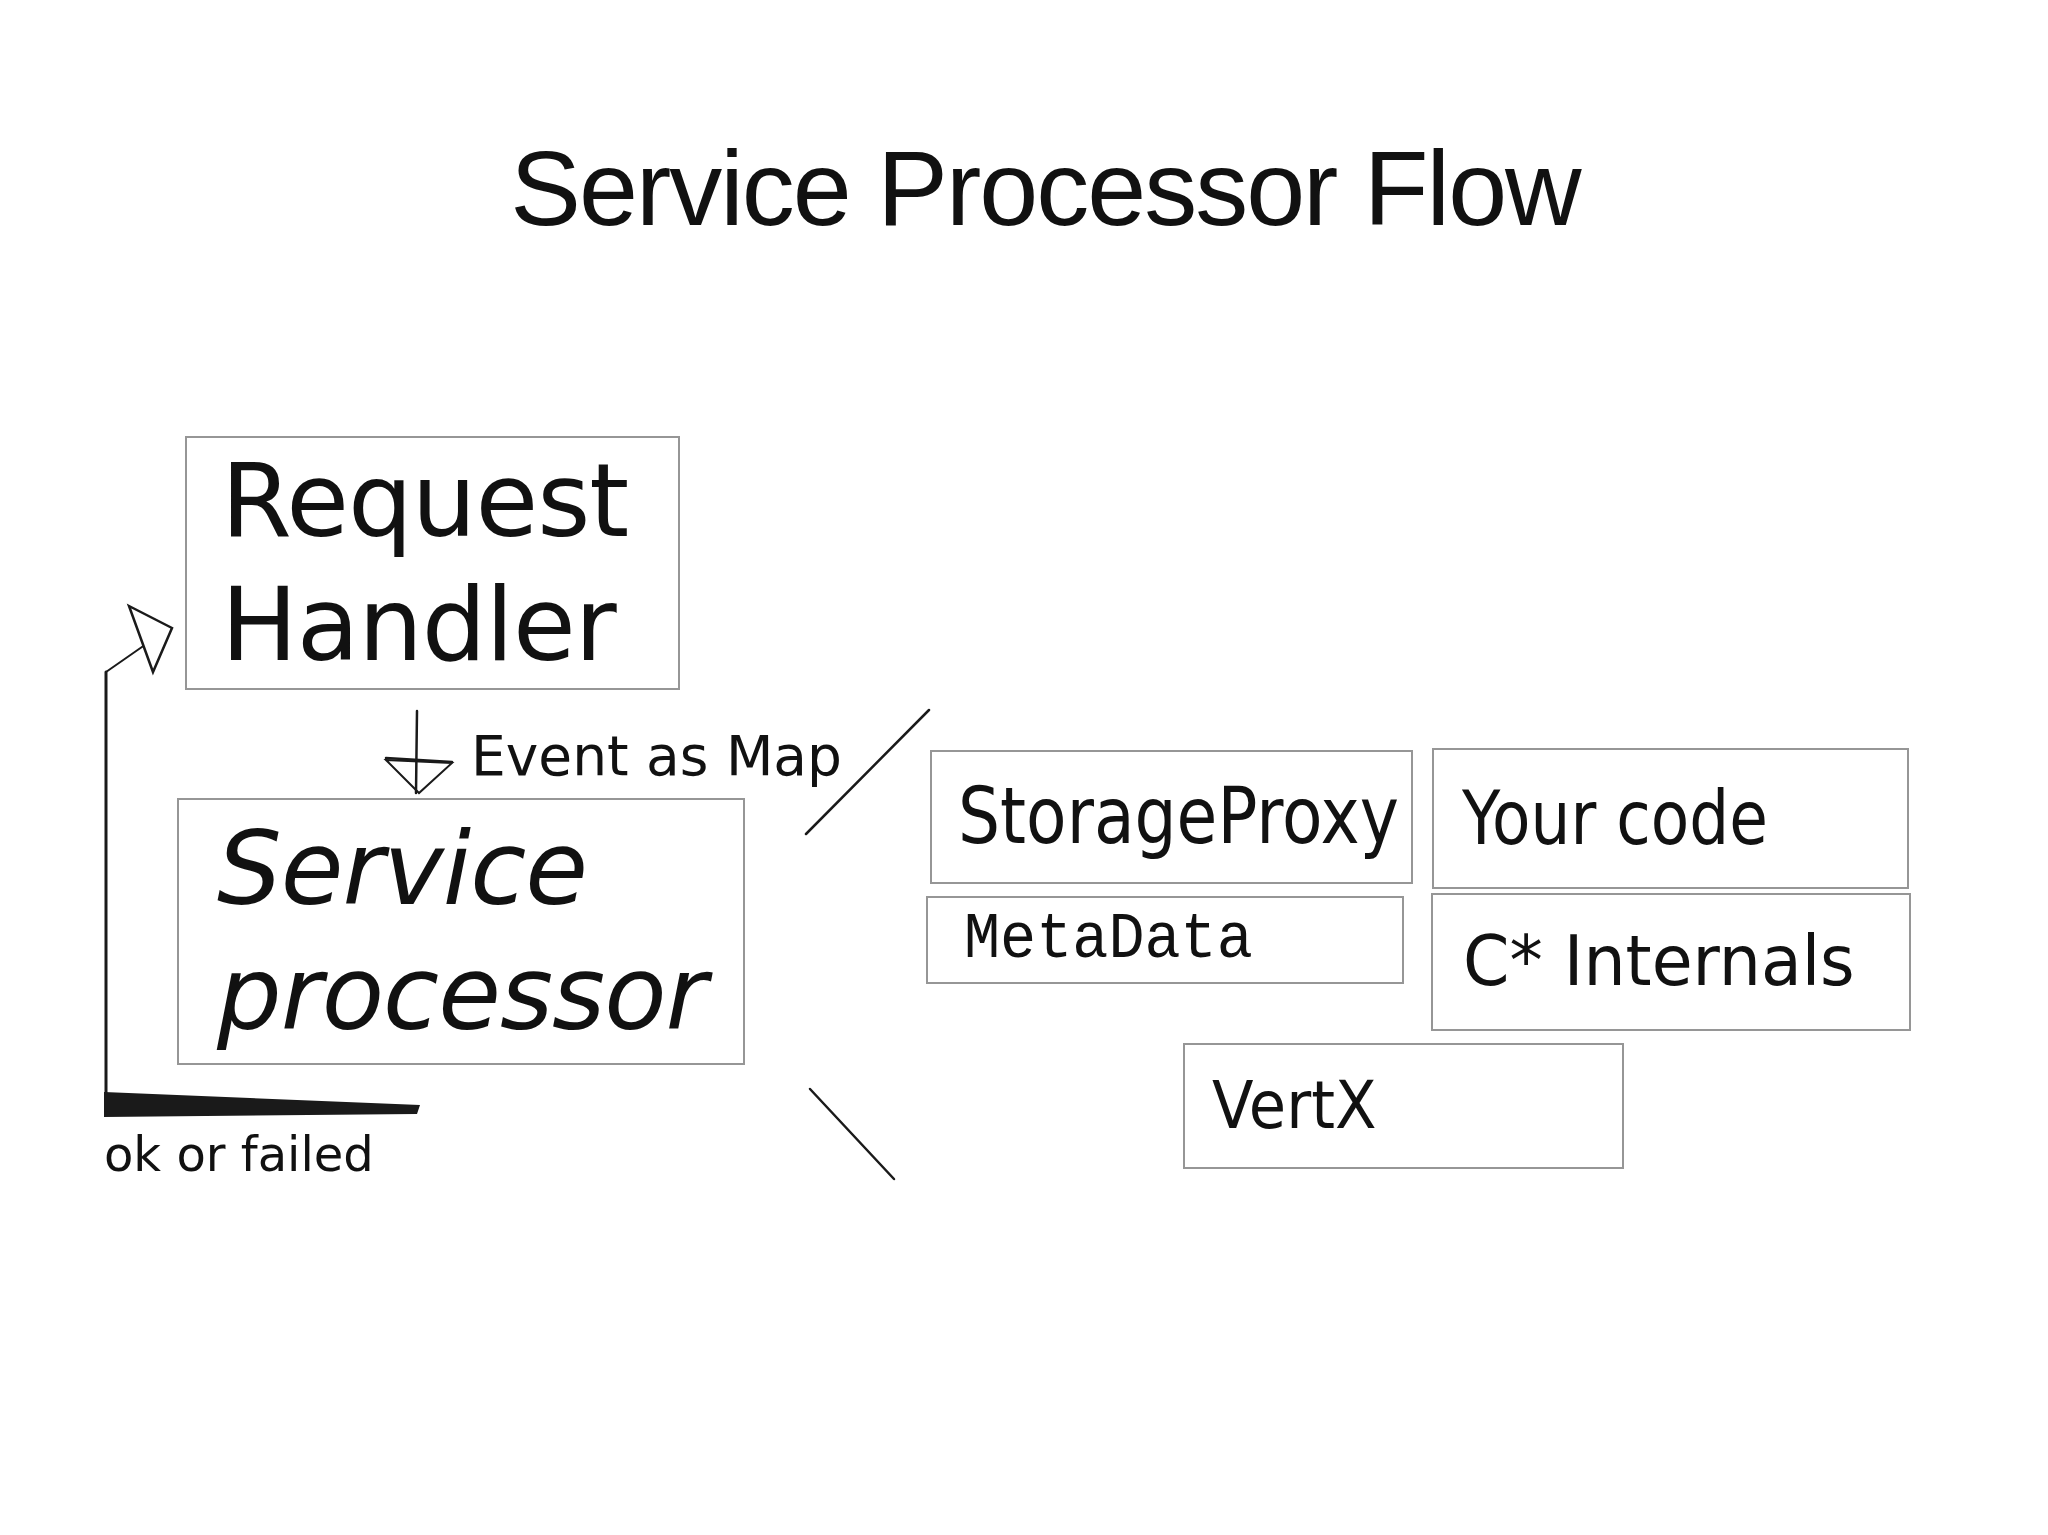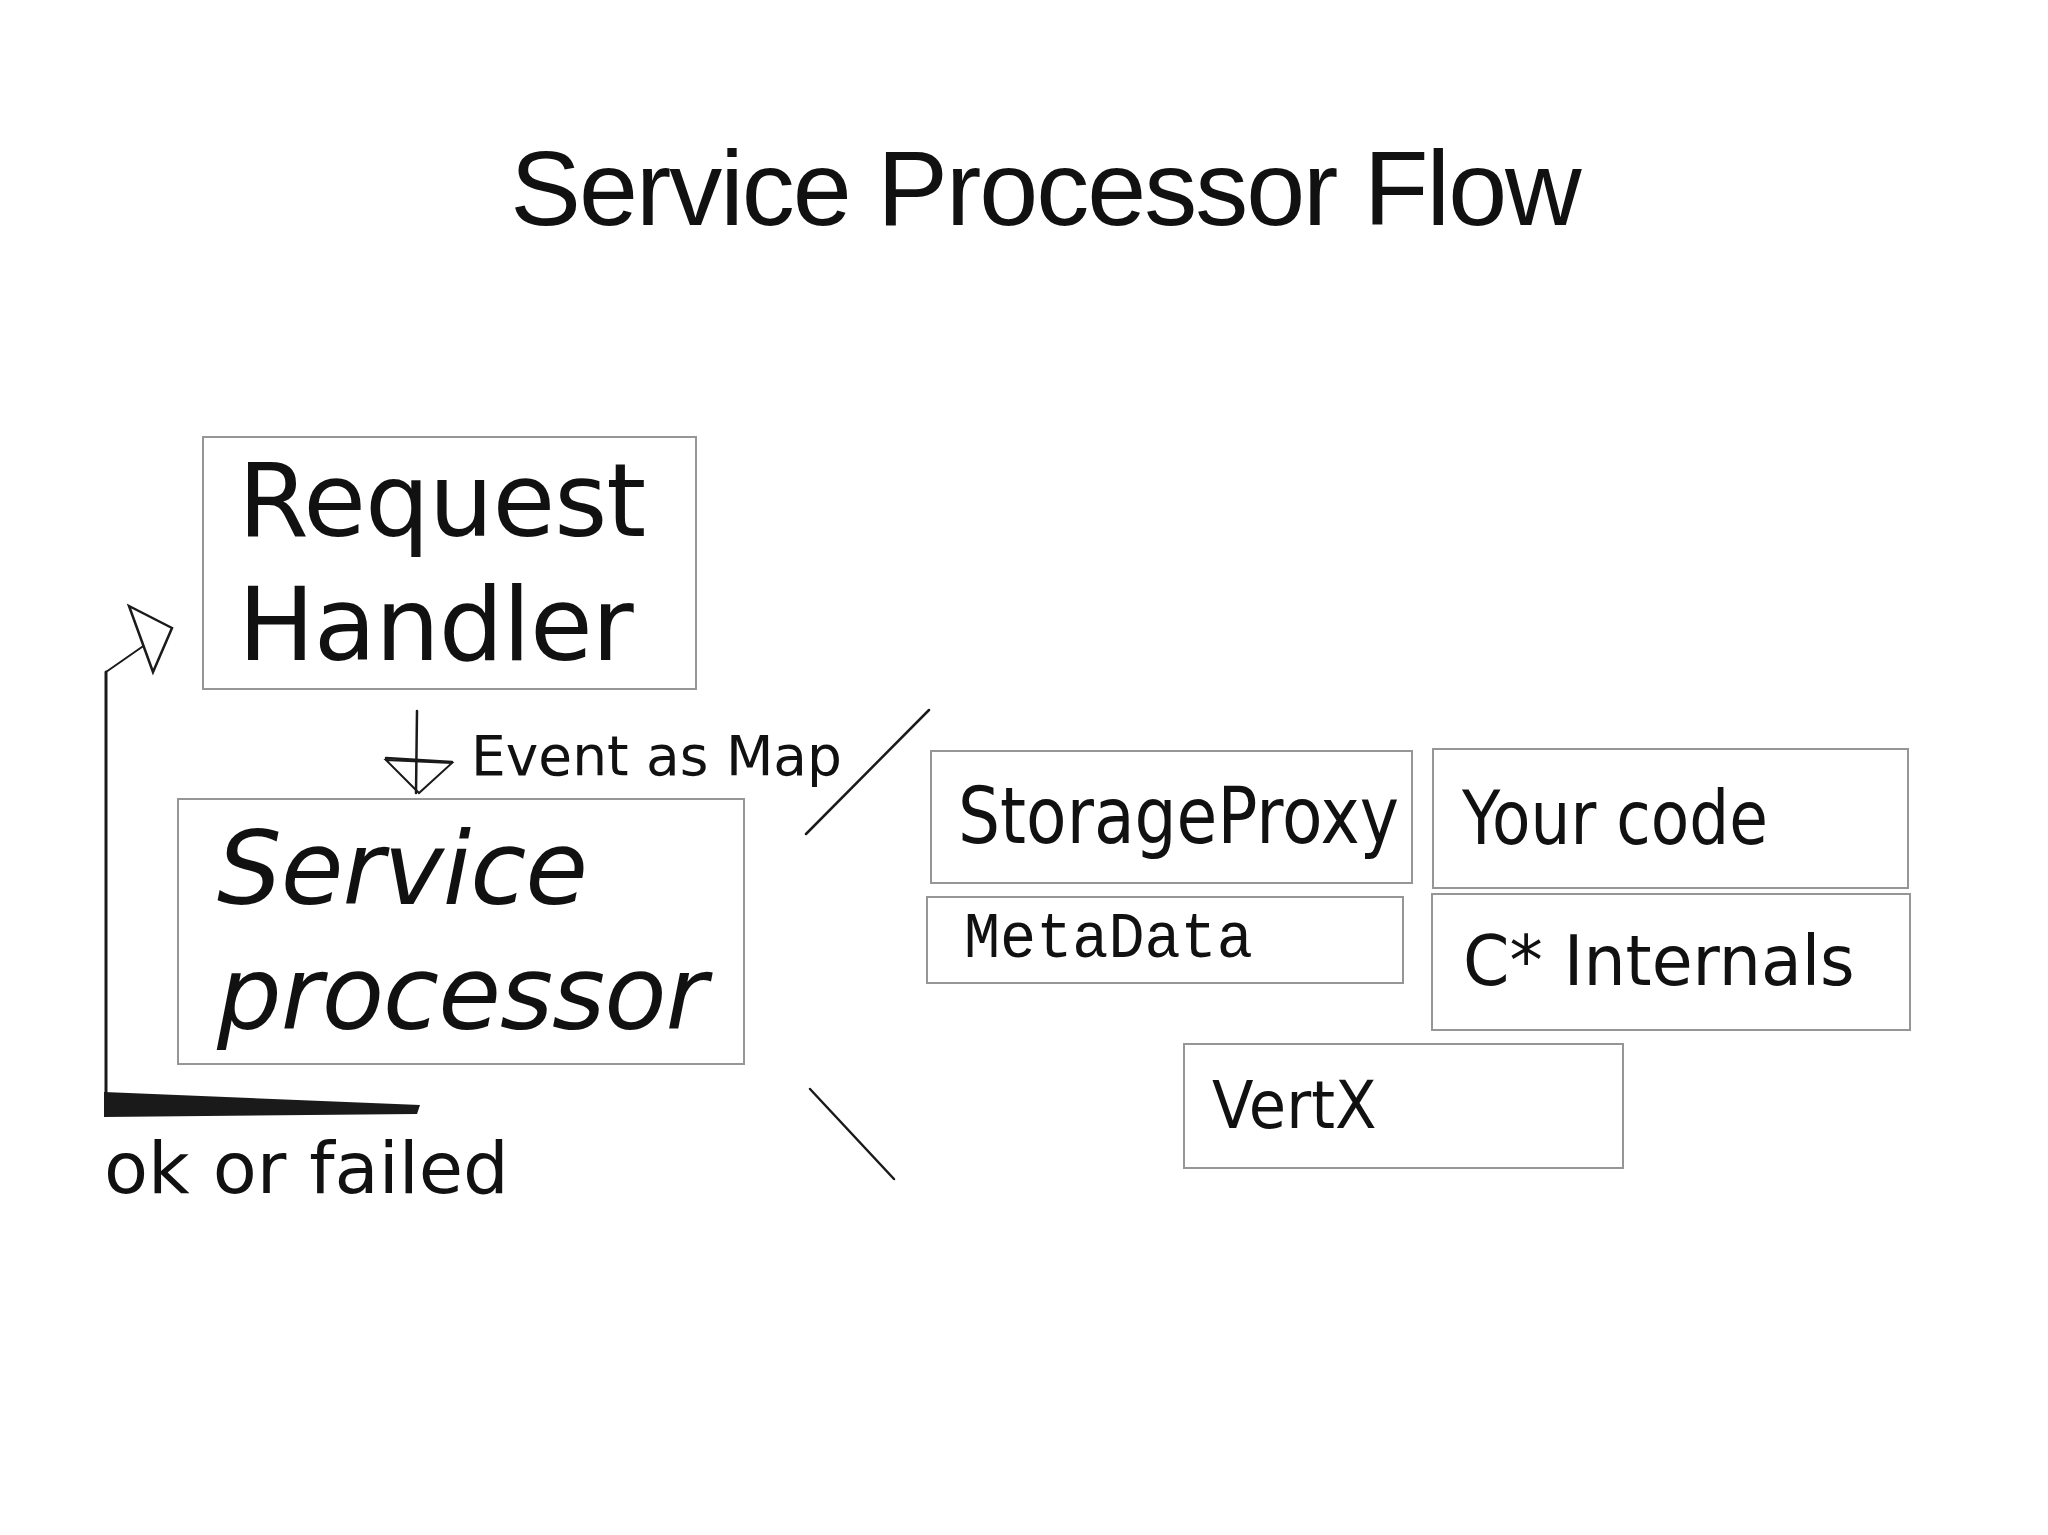--- a/index.html
+++ b/index.html
@@ -40,40 +40,40 @@
     display:flex;
     flex-direction:column;
     justify-content:center;
     align-items:flex-start;
     color:var(--text);
     white-space:nowrap;
   }
   .node .ln{display:block;line-height:1.22;transform-origin:left center;}
   
   .big{font-size:102px;letter-spacing:-1px;}
-  #box-request-handler{left:202px;top:436px;width:495px;height:254px;padding-left:34px;}
+  #box-request-handler{left:185px;top:436px;width:495px;height:254px;padding-left:34px;}
   #box-service-processor{left:177px;top:798px;width:568px;height:267px;padding-left:38px;font-style:italic;}
   
   #box-storage-proxy{left:930px;top:750px;width:483px;height:134px;padding-left:26px;}
   #box-storage-proxy .ln{font-size:78px;transform:scaleX(.85);}
   #box-your-code{left:1432px;top:748px;width:477px;height:141px;padding-left:28px;}
   #box-your-code .ln{font-size:74px;transform:scaleX(.85);}
   #box-metadata{left:926px;top:896px;width:478px;height:88px;padding-left:36px;font-family:Liberation Mono, monospace;}
   #box-metadata .ln{font-size:64px;transform:scaleX(.94);}
   #box-c-internals{left:1431px;top:893px;width:480px;height:138px;padding-left:30px;}
   #box-c-internals .ln{font-size:70px;transform:scaleX(.95);}
   #box-vertx{left:1183px;top:1043px;width:441px;height:126px;padding-left:27px;}
   #box-vertx .ln{font-size:66px;transform:scaleX(.92);}
   .annotation{
     position:absolute;
     color:var(--text);
     white-space:nowrap;
   }
   #label-event-as-map{left:471px;top:724px;font-size:55px;}
-  #label-ok-or-failed{left:104px;top:1126px;font-size:72px;}
+  #label-ok-or-failed{left:104px;top:1126px;font-size:48px;}
 </style>
 </head>
 <body>
 
 <div id="canvas">
 
   <div class="title">Service Processor Flow</div>
 
   <svg class="connectors" viewBox="0 0 2048 1535" xmlns="http://www.w3.org/2000/svg">
 

